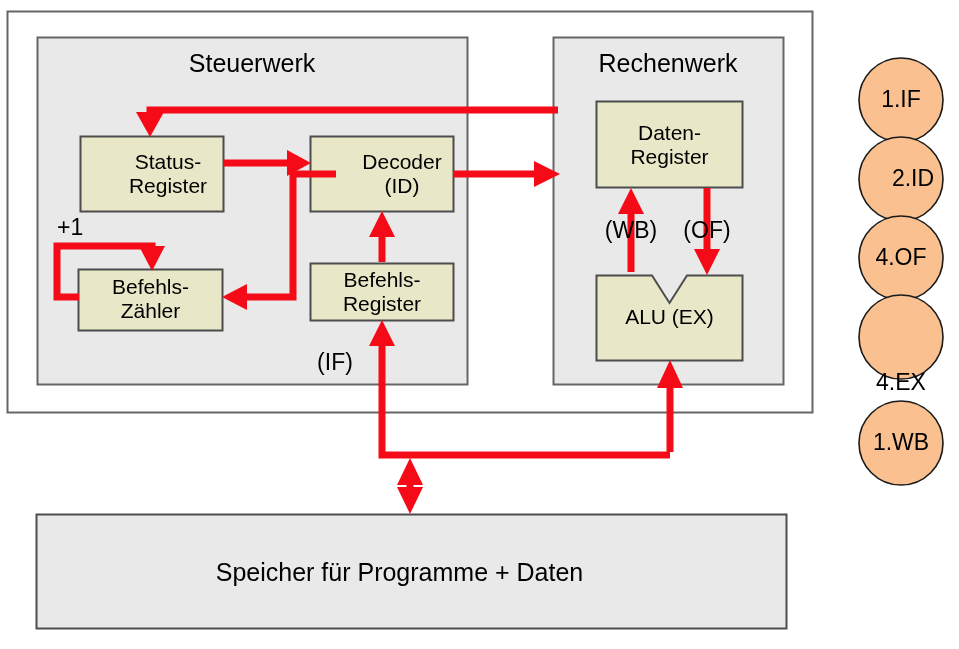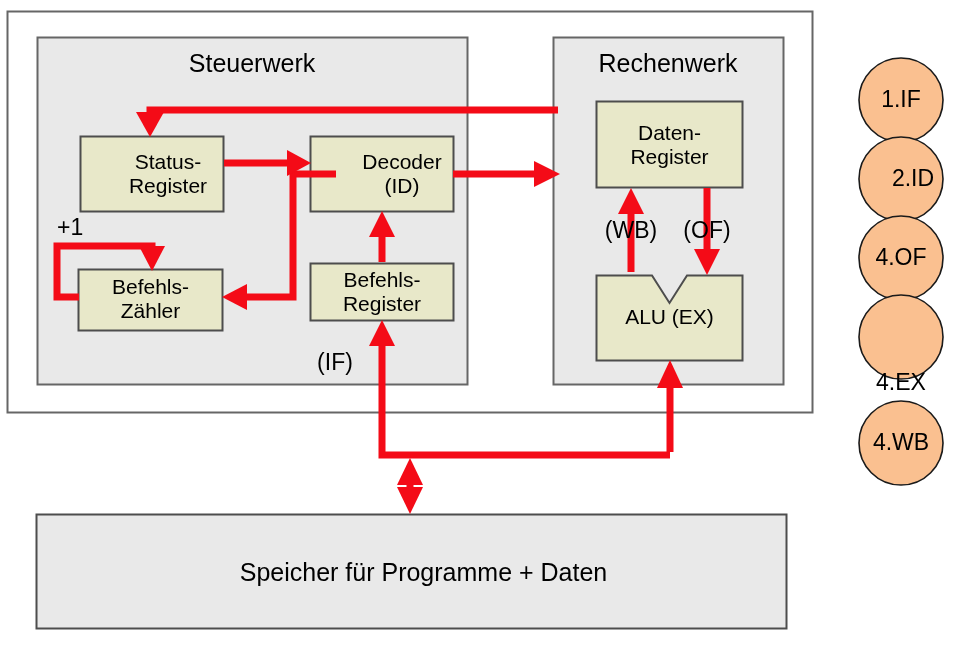--- a/index.html
+++ b/index.html
@@ -159,21 +159,21 @@
 
   <div class="label box-label ctr" style="left:596px; top:101px; width:147px; height:87px;">Daten-
 Register</div>
 
   <div class="label box-label ctr" style="left:596px; top:299px; width:147px; height:36px;">ALU (EX)</div>
 
   <div class="label stage-label ctr" style="left:592px; top:216px; width:78px; height:30px;">(WB)</div>
 
   <div class="label stage-label ctr" style="left:668px; top:216px; width:78px; height:30px;">(OF)</div>
 
-  <div class="label memory-label ctr" style="left:48px; top:514px; width:751px; height:115px;">Speicher für Programme + Daten</div>
+  <div class="label memory-label ctr" style="left:24px; top:514px; width:751px; height:115px;">Speicher für Programme + Daten</div>
 
   <div class="label circle-label ctr" style="left:859px; top:85px; width:84px; height:30px;">1.IF</div>
   <div class="label circle-label ctr" style="left:859px; top:164px; width:84px; height:30px;margin-left:12px;">2.ID</div>
   <div class="label circle-label ctr" style="left:859px; top:243px; width:84px; height:30px;">4.OF</div>
   <div class="label circle-label ctr" style="left:859px; top:322px; width:84px; height:30px;margin-top:46px;">4.EX</div>
-  <div class="label circle-label ctr" style="left:859px; top:428px; width:84px; height:30px;">4.WB</div>
+  <div class="label circle-label ctr" style="left:859px; top:428px; width:84px; height:30px;">1.WB</div>
 
 </div>
 
 </body></html>

